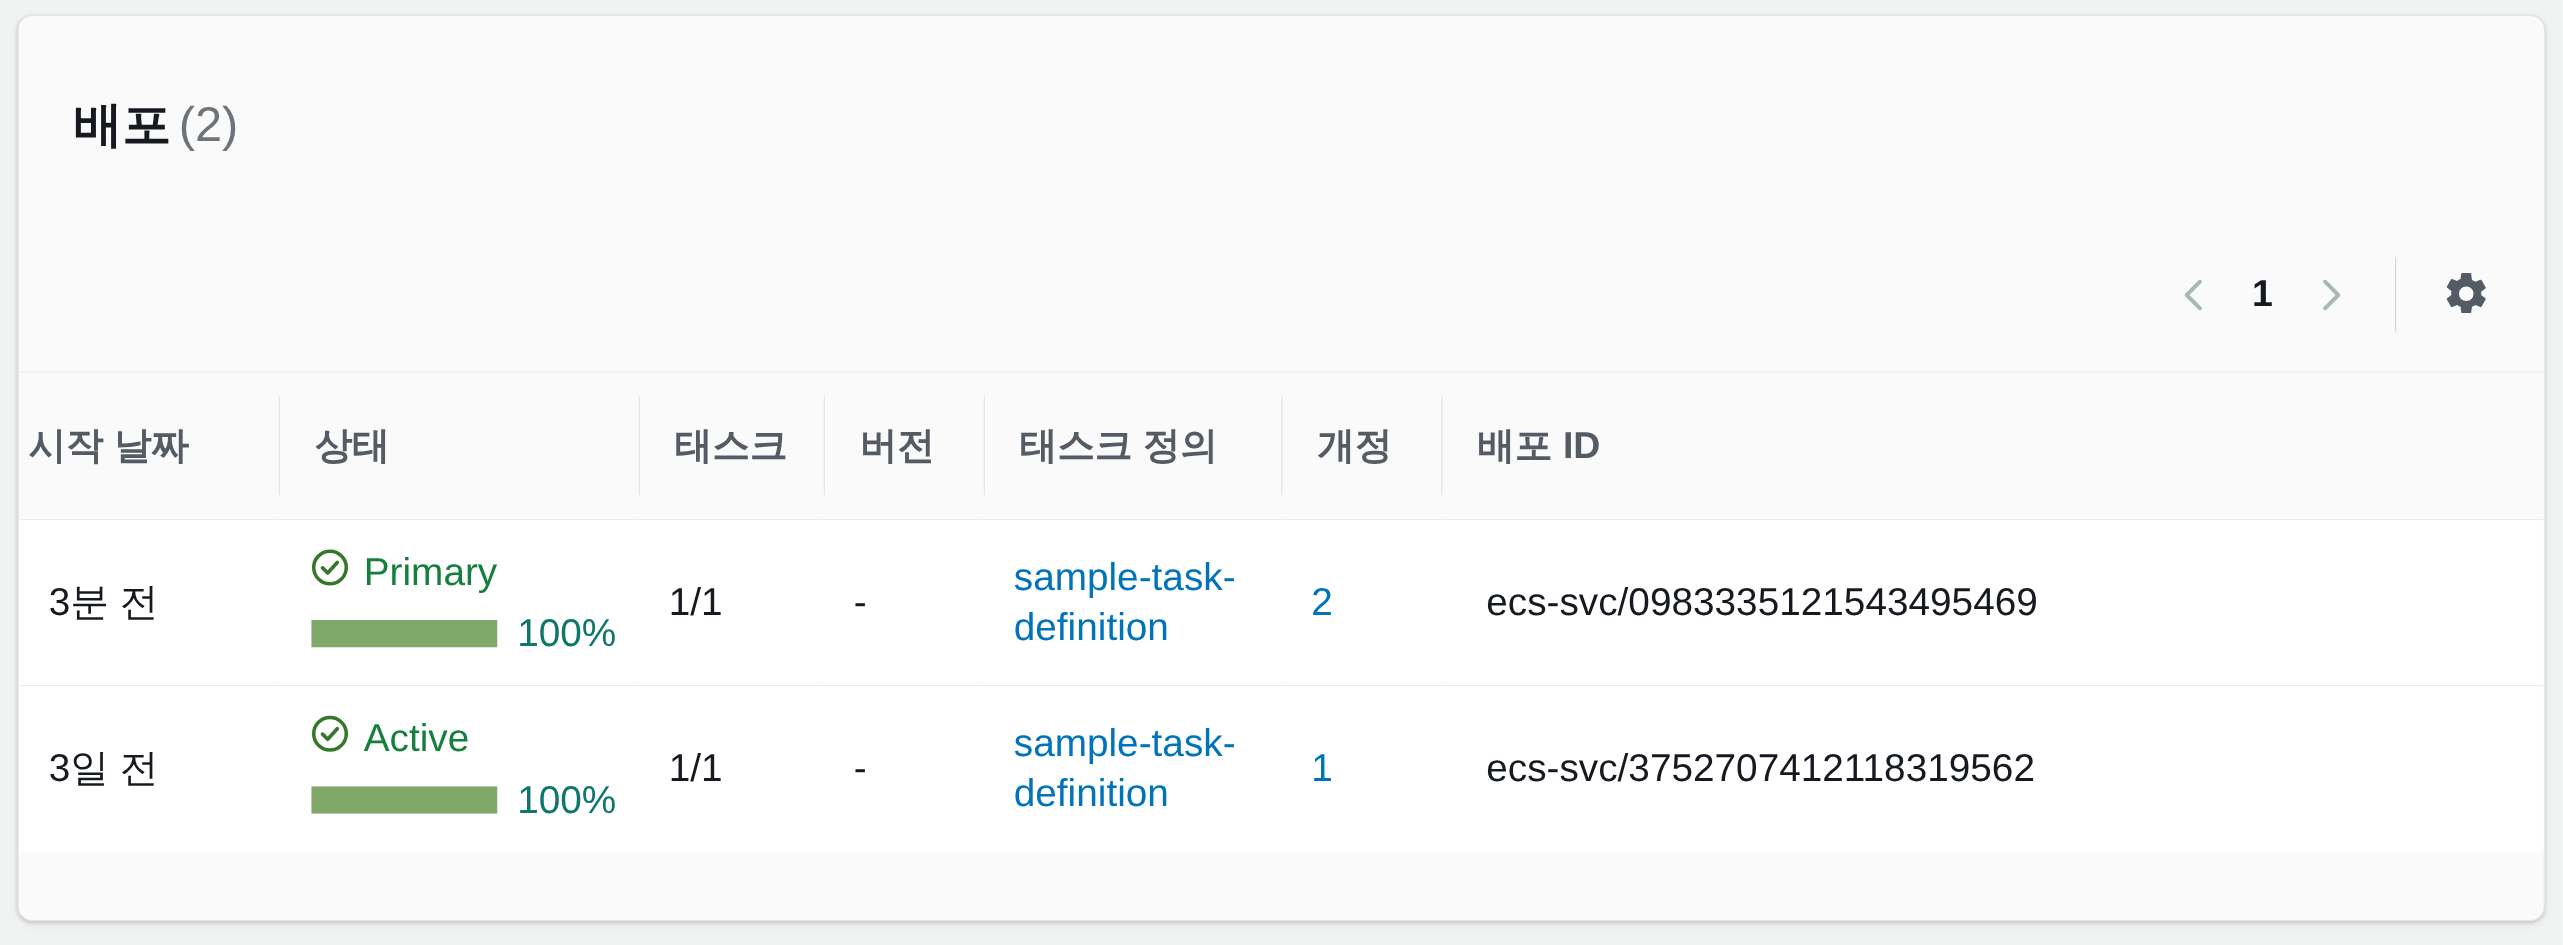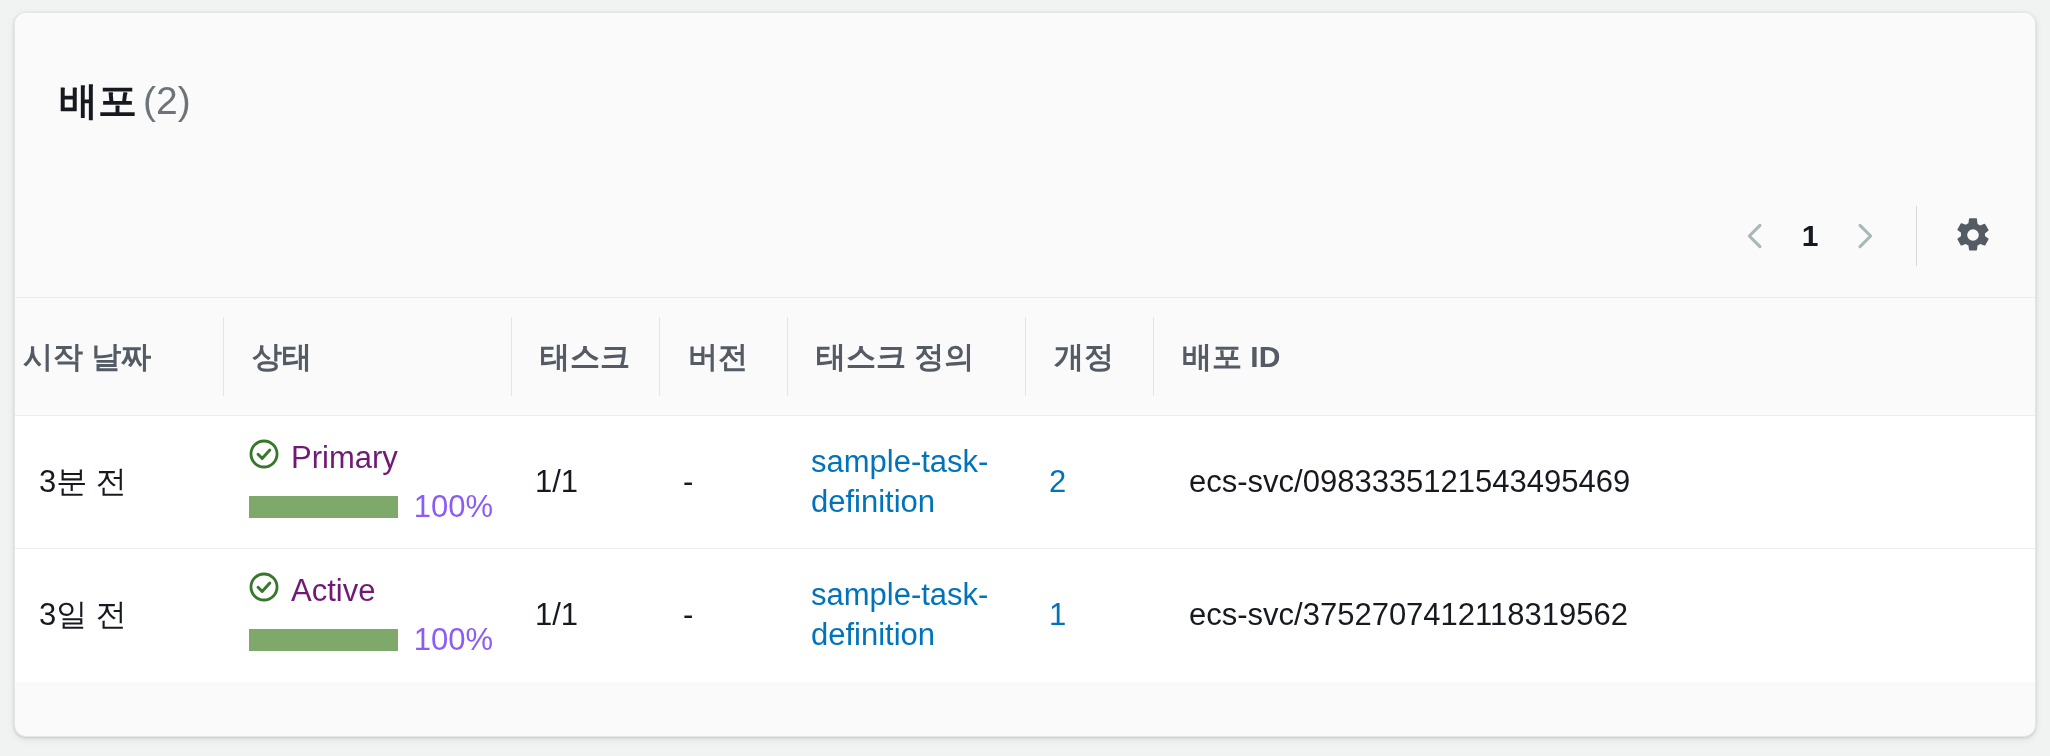--- a/index.html
+++ b/index.html
@@ -186,42 +186,42 @@
     gap: 8px;
   }
   .status-line {
     display: flex;
     align-items: center;
     gap: 10px;
     font-size: 31px;
     line-height: 36px;
     color: #1d8102;
   }
-  .status-line .status-label { color: #701a75; font-weight: 400; }
+  .status-line .status-label { color: #15803d; font-weight: 400; }
   .status-icon { display: block; flex: none; }
 
   .progress-row {
     display: flex;
     align-items: center;
     gap: 16px;
     padding-left: 2px;
   }
   .progress-track {
     width: 155px;
     height: 22px;
     background: #eaeded;
     overflow: hidden;
   }
   .progress-fill {
     height: 100%;
     background: #7fa96a;
   }
   .progress-label {
     font-size: 31px;
-    color: #8b5cf6;
+    color: #0f766e;
   }
 
   .link {
     color: #0073bb;
     text-decoration: none;
     word-break: break-word;
   }
   .cell-wrap { word-break: break-word; margin-left: 12px; }
   .cell-dash { color: #16191f; }
 

